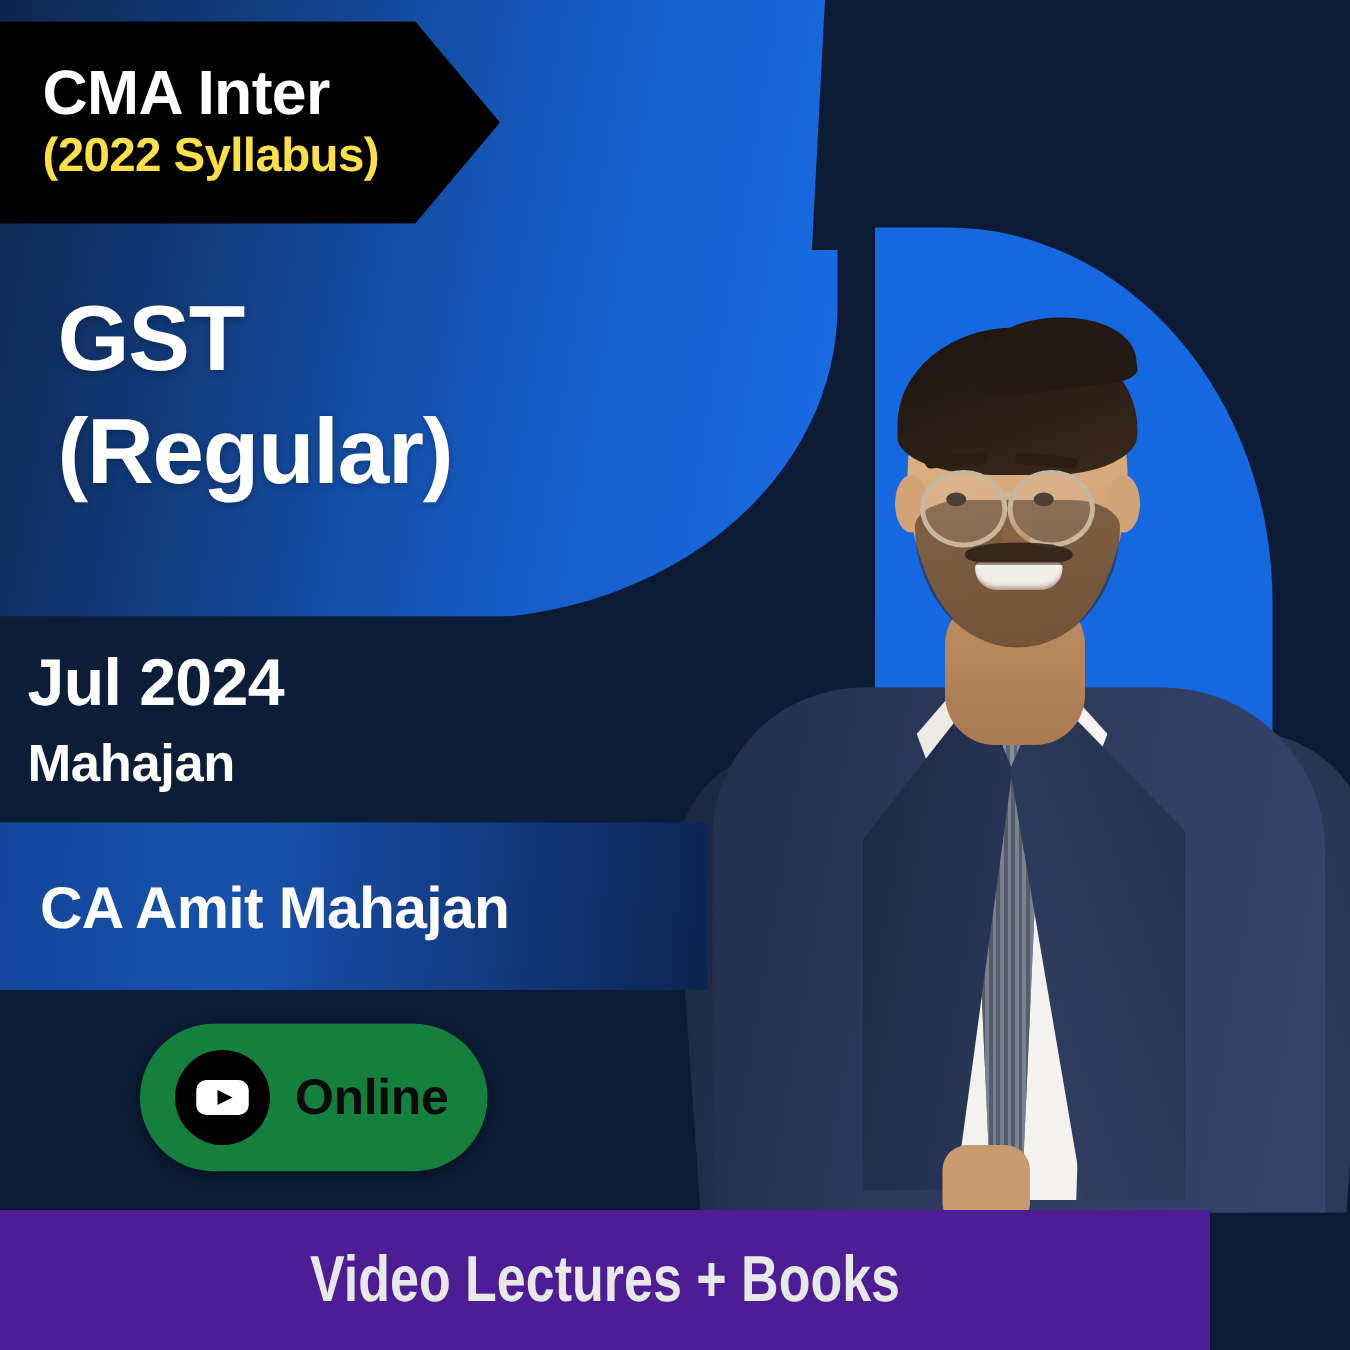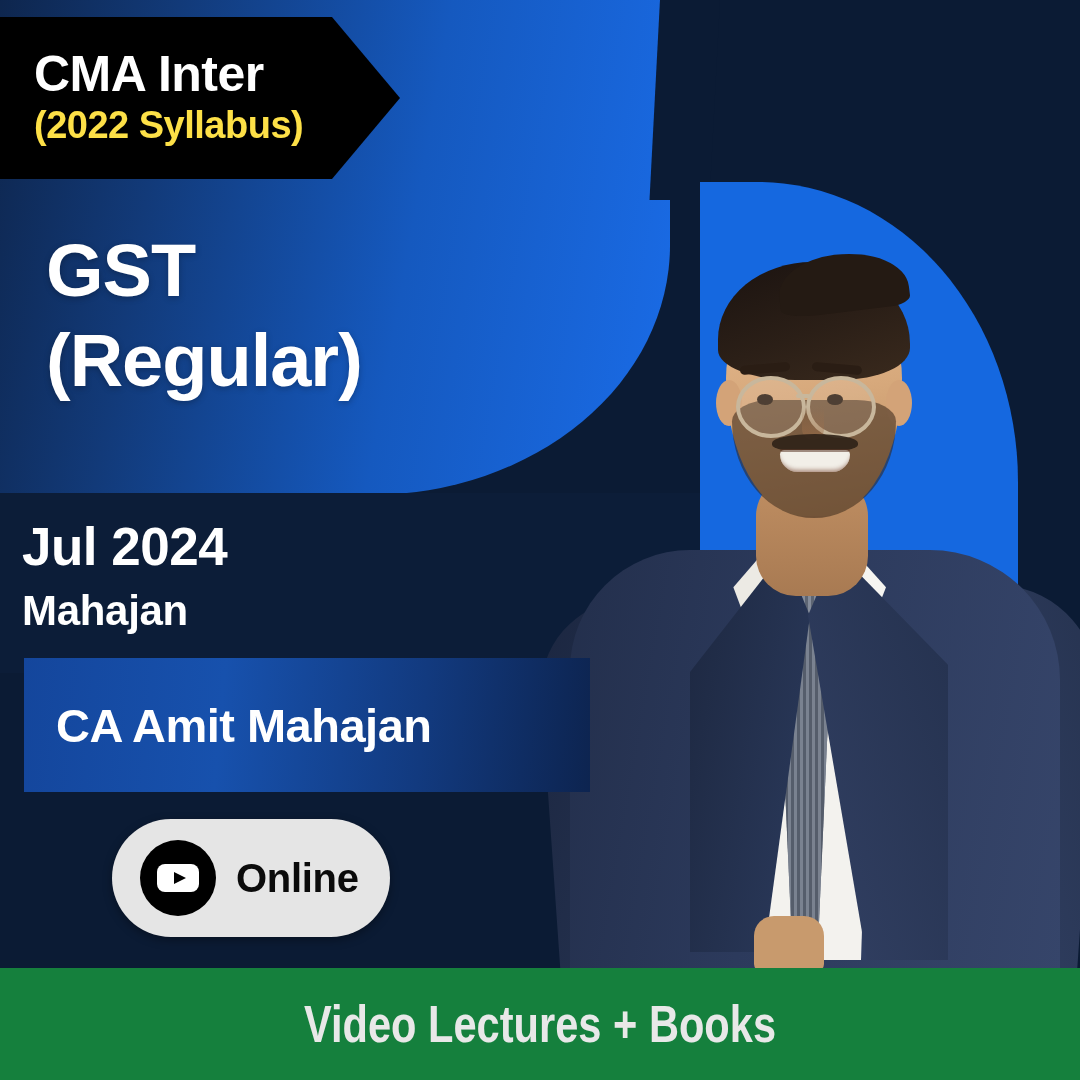--- a/index.html
+++ b/index.html
@@ -96,54 +96,54 @@
     color:#fff;font-weight:bold;font-size:42px;
     letter-spacing:-0.3px;line-height:1;
   }
 
   
   .faculty-band{
     position:absolute;
     left:0;top:658px;
     width:566px;height:134px;
     background:linear-gradient(95deg,#14469c 0%,#1751ad 35%,#123a7f 70%,#0d2450 100%);
-    display:flex;align-items:center;margin-left:24px;
+    display:flex;align-items:center;
   }
   .faculty-name{
     color:#fff;font-weight:bold;font-size:47px;
     letter-spacing:-0.5px;padding-left:32px;
   }
 
   
   .online-pill{
     position:absolute;
     left:112px;top:819px;
     width:278px;height:118px;
-    background:#e5e5e5;
+    background:#15803d;
     border-radius:60px;
     display:flex;align-items:center;
     box-shadow:0 3px 10px rgba(0,0,0,.35);
   }
   .yt-circle{
     width:76px;height:76px;border-radius:50%;
     background:#000;margin-left:28px;
     display:flex;align-items:center;justify-content:center;
     flex:0 0 auto;
   }
   .yt-circle svg{display:block;}
   .online-label{
     color:#0b0b0b;font-weight:bold;font-size:40px;
     margin-left:20px;letter-spacing:-0.3px;
   }
 
   
   .bottom-bar{
     position:absolute;
-    left:0;bottom:0;width:1080px;height:112px;
-    background:#15803d;
+    left:0;bottom:0;width:968px;height:112px;
+    background:#4c1d95;
     display:flex;align-items:center;justify-content:center;
   }
   .bottom-text{
     color:#e8e8e8;font-weight:bold;font-size:52px;
     letter-spacing:0px;
     transform:scaleX(.80);
     white-space:nowrap;
   }
 
   

